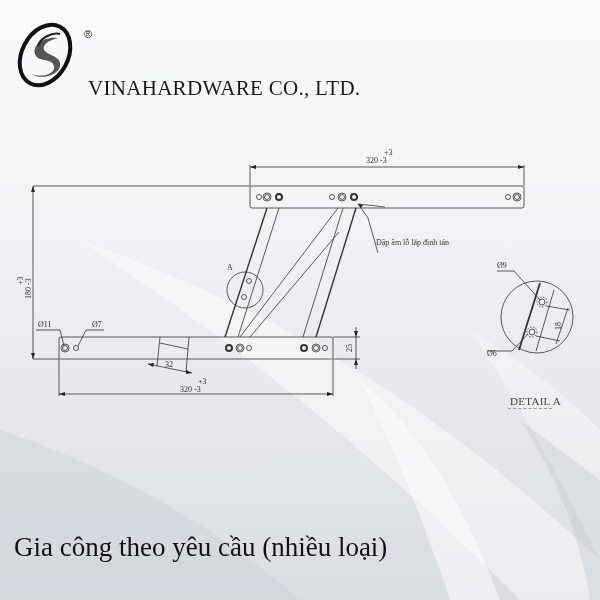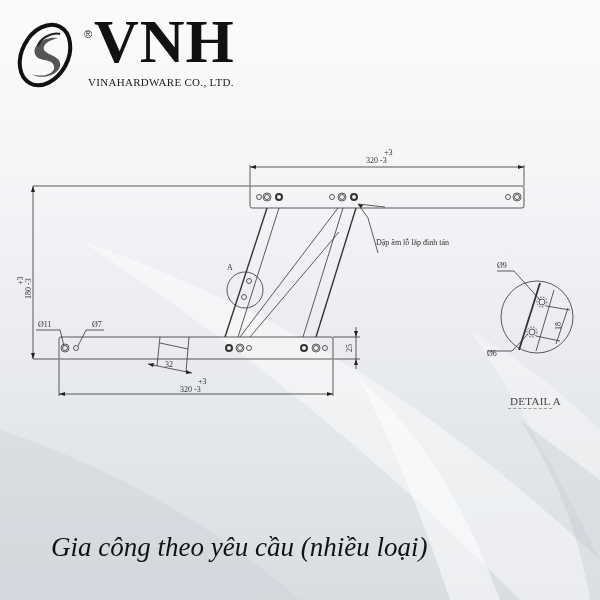--- a/index.html
+++ b/index.html
@@ -11,33 +11,33 @@
   .bgwave { position: absolute; inset: 0; pointer-events: none; }
   .logo { position: absolute; left: 14px; top: 16px; width: 270px; height: 76px; }
   .logo-mark { position: absolute; left: 0; top: 2px; width: 62px; height: 74px; }
   .logo-reg { position: absolute; left: 70px; top: 12px; font-size: 11px; color: #222; font-family: "Liberation Sans", sans-serif; }
   .logo-vnh {
     position: absolute; left: 80px; top: -6px; font-family: "Liberation Serif", serif;
     font-weight: bold; font-size: 62px; letter-spacing: 1px; color: #111; line-height: 1;
   }
   .logo-sub {
     position: absolute; left: 74px; top: 60px; font-family: "Liberation Serif", serif;
-    font-size: 11px; color: #1a1a1a; letter-spacing: 0.3px; white-space: nowrap;
+    font-size: 21px; color: #1a1a1a; letter-spacing: 0.3px; white-space: nowrap;
   }
   .drawing { position: absolute; left: 0; top: 0; width: 600px; height: 600px; }
   .dim { font-family: "Liberation Serif", serif; font-size: 8px; fill: #333; }
   .note { font-family: "Liberation Serif", serif; font-size: 8px; fill: #333; }
   .detail-label {
     position: absolute; left: 510px; top: 395px; font-size: 11px; color: #444;
     font-family: "Liberation Serif", serif; letter-spacing: 0.3px;
   }
   .detail-dots { position: absolute; left: 508px; top: 408px; width: 44px; border-top: 1px dashed #999; }
   .caption {
     position: absolute; left: 14px; top: 532px; font-family: "Liberation Serif", serif;
-    font-style: italic; font-size: 27px; color: #111; white-space: nowrap; margin-left: 37px;
+    font-size: 27px; color: #111; white-space: nowrap;
   }
 </style>
 </head>
 <body>
 
 <div id="stage">
 
   <svg class="bgwave" viewBox="0 0 600 600" width="600" height="600">
     <path d="M80 240 C 260 360, 380 460, 520 600 L 600 600 L 600 560 C 470 440, 330 330, 80 240 Z" fill="#ffffff" opacity="0.45"></path>
     <path d="M360 380 C 400 460, 430 540, 450 600 L 500 600 C 470 520, 430 440, 360 380 Z" fill="#ffffff" opacity="0.5"></path>
@@ -46,21 +46,20 @@
     <path d="M520 420 C 560 480, 580 540, 590 600 L 600 600 L 600 480 Z" fill="#bfc5cc" opacity="0.35"></path>
   </svg>
 
   <div class="logo">
     <svg class="logo-mark" viewBox="0 0 62 74">
       <ellipse cx="31" cy="37" rx="23" ry="32" transform="rotate(28 31 37)" fill="none" stroke="#111" stroke-width="4"></ellipse>
       <path d="M44 20 C 30 18, 16 28, 22 38 C 26 44, 38 40, 40 48 C 42 56, 28 60, 18 56 C 26 62, 44 58, 46 48 C 48 38, 34 38, 30 32 C 28 26, 36 22, 44 20 Z" fill="#555"></path>
       <path d="M46 16 C 38 14, 26 20, 24 28" fill="none" stroke="#222" stroke-width="2"></path>
     </svg>
     <span class="logo-reg">®</span>
-    <span class="logo-vnh">VNH</span>
     <span class="logo-sub">VINAHARDWARE CO., LTD.</span>
   </div>
 
   <svg class="drawing" viewBox="0 0 600 600" width="600" height="600">
     <g stroke="#333" fill="none" stroke-width="0.8">
 
       <rect x="250" y="186" width="274" height="22" rx="2"></rect>
 
       <circle cx="259" cy="197" r="2.5"></circle>
         <circle cx="267" cy="197" r="4"></circle>

